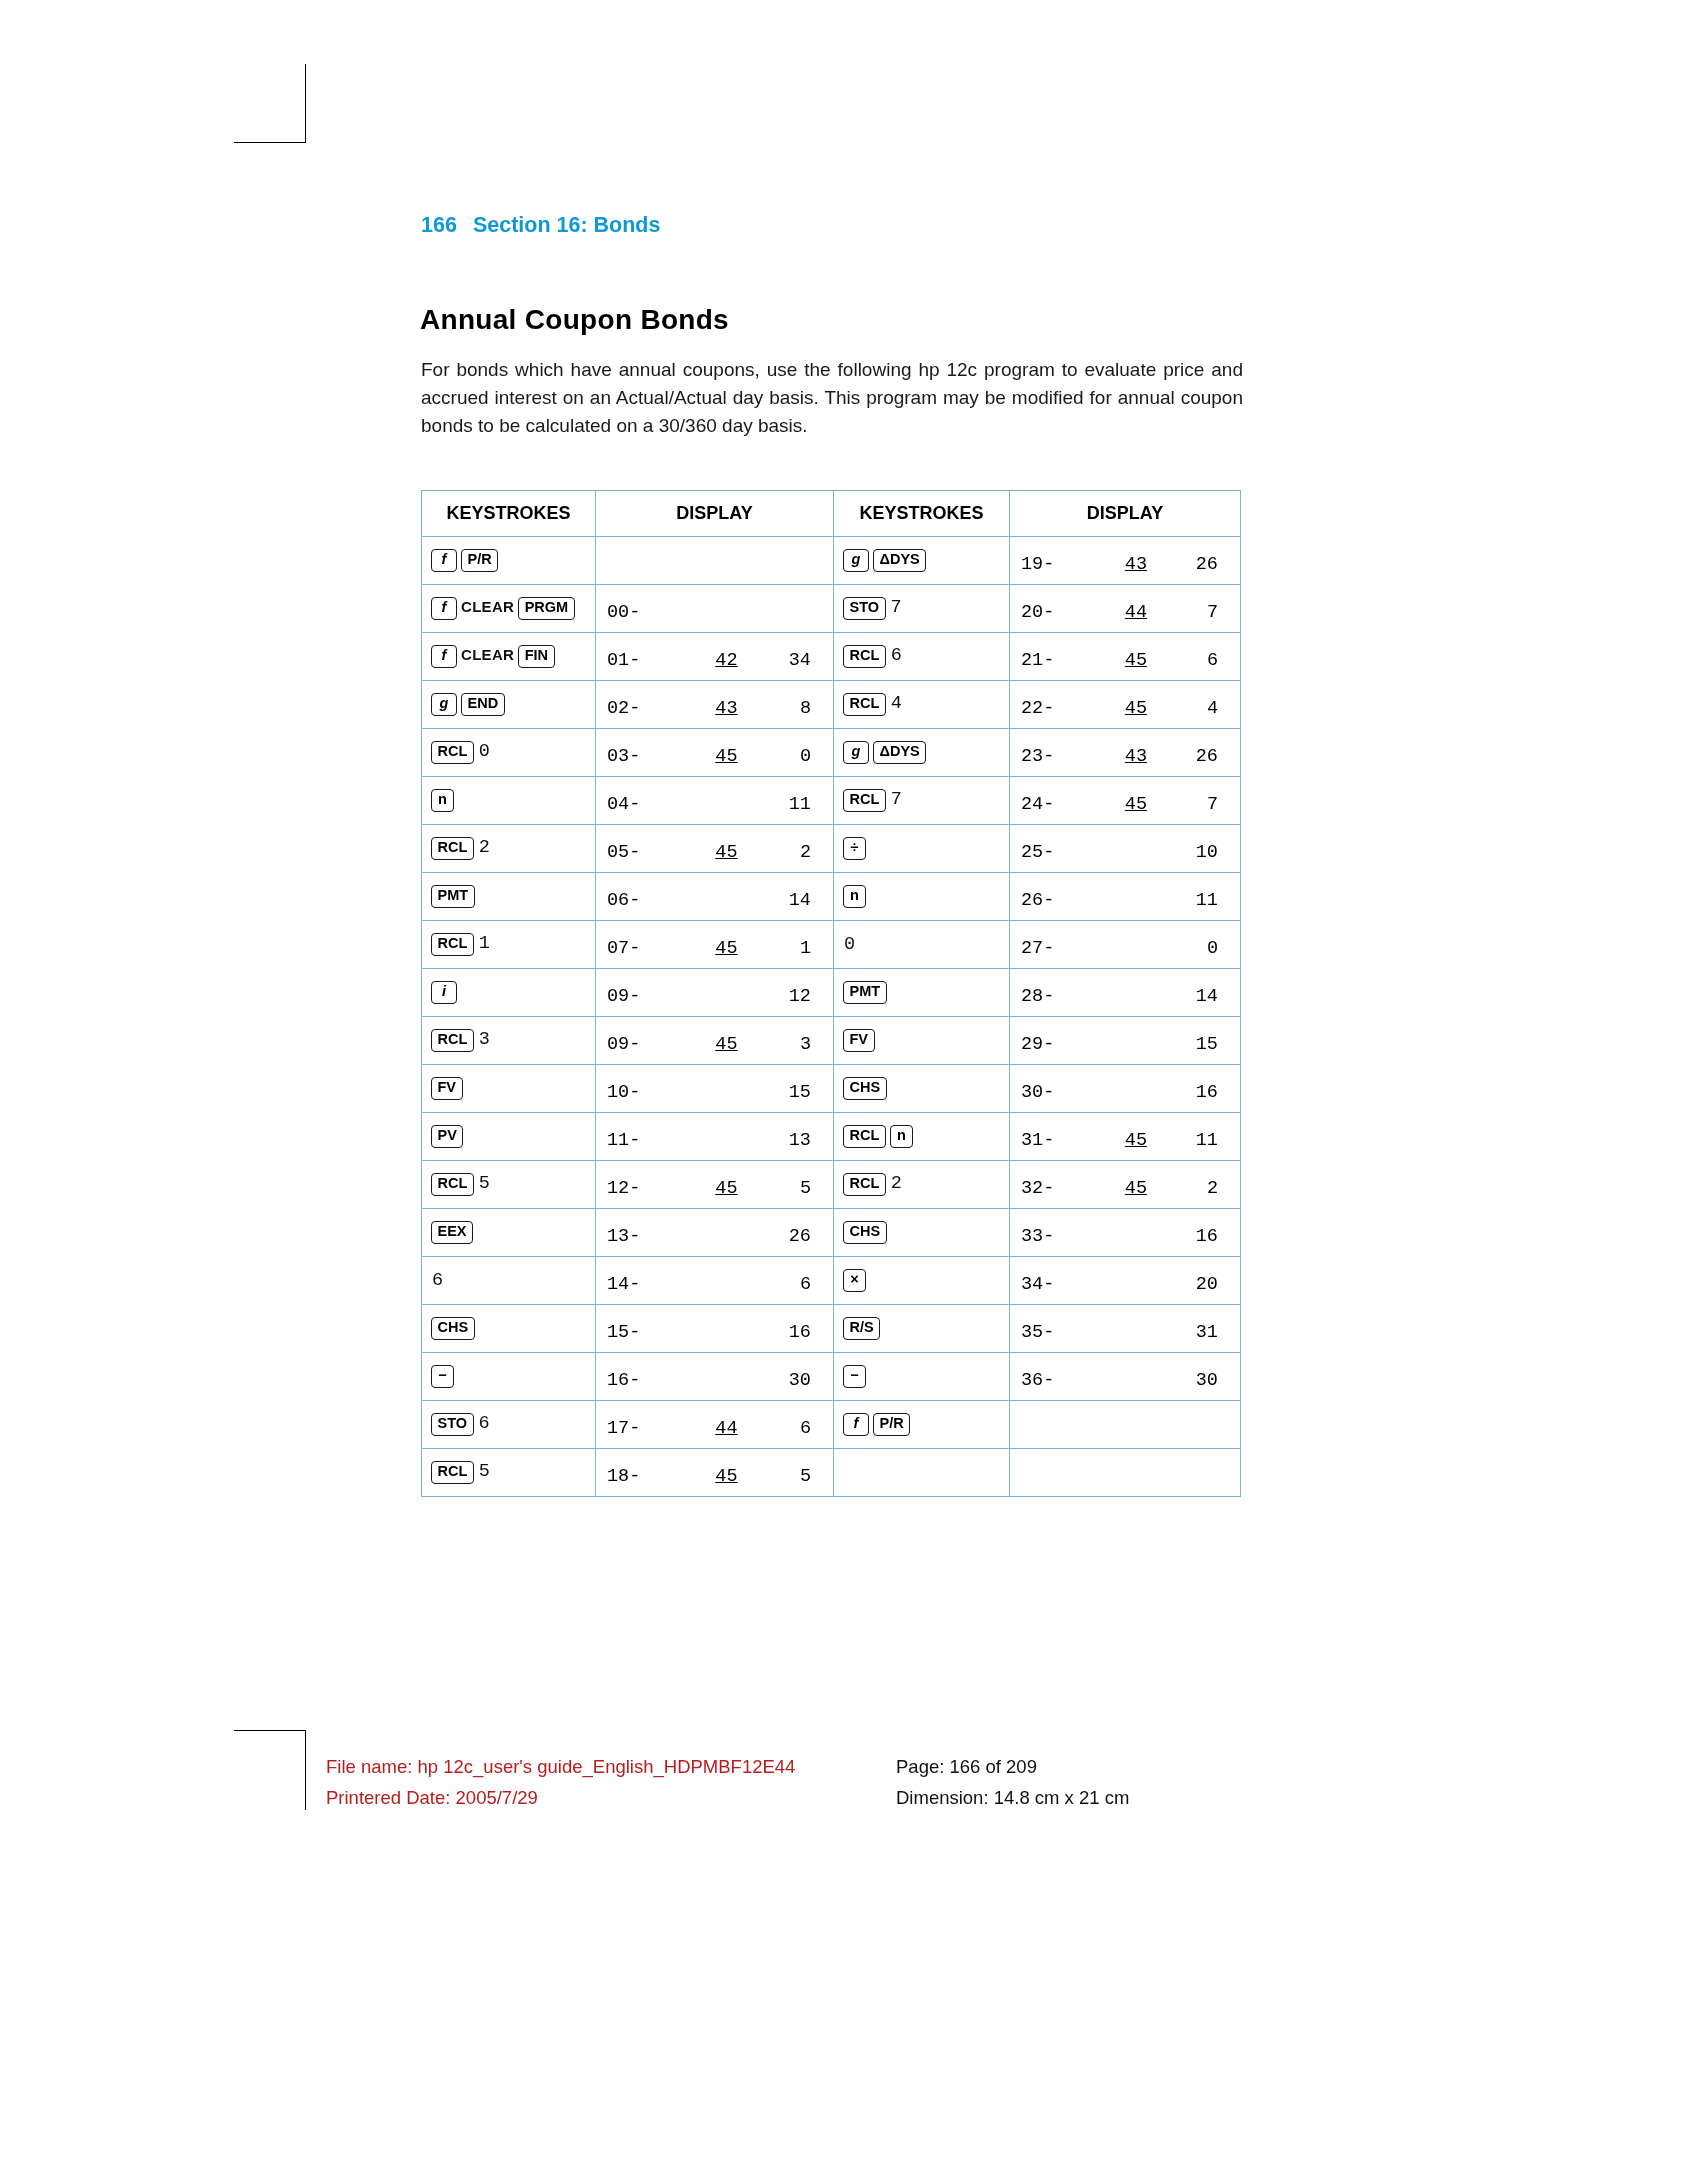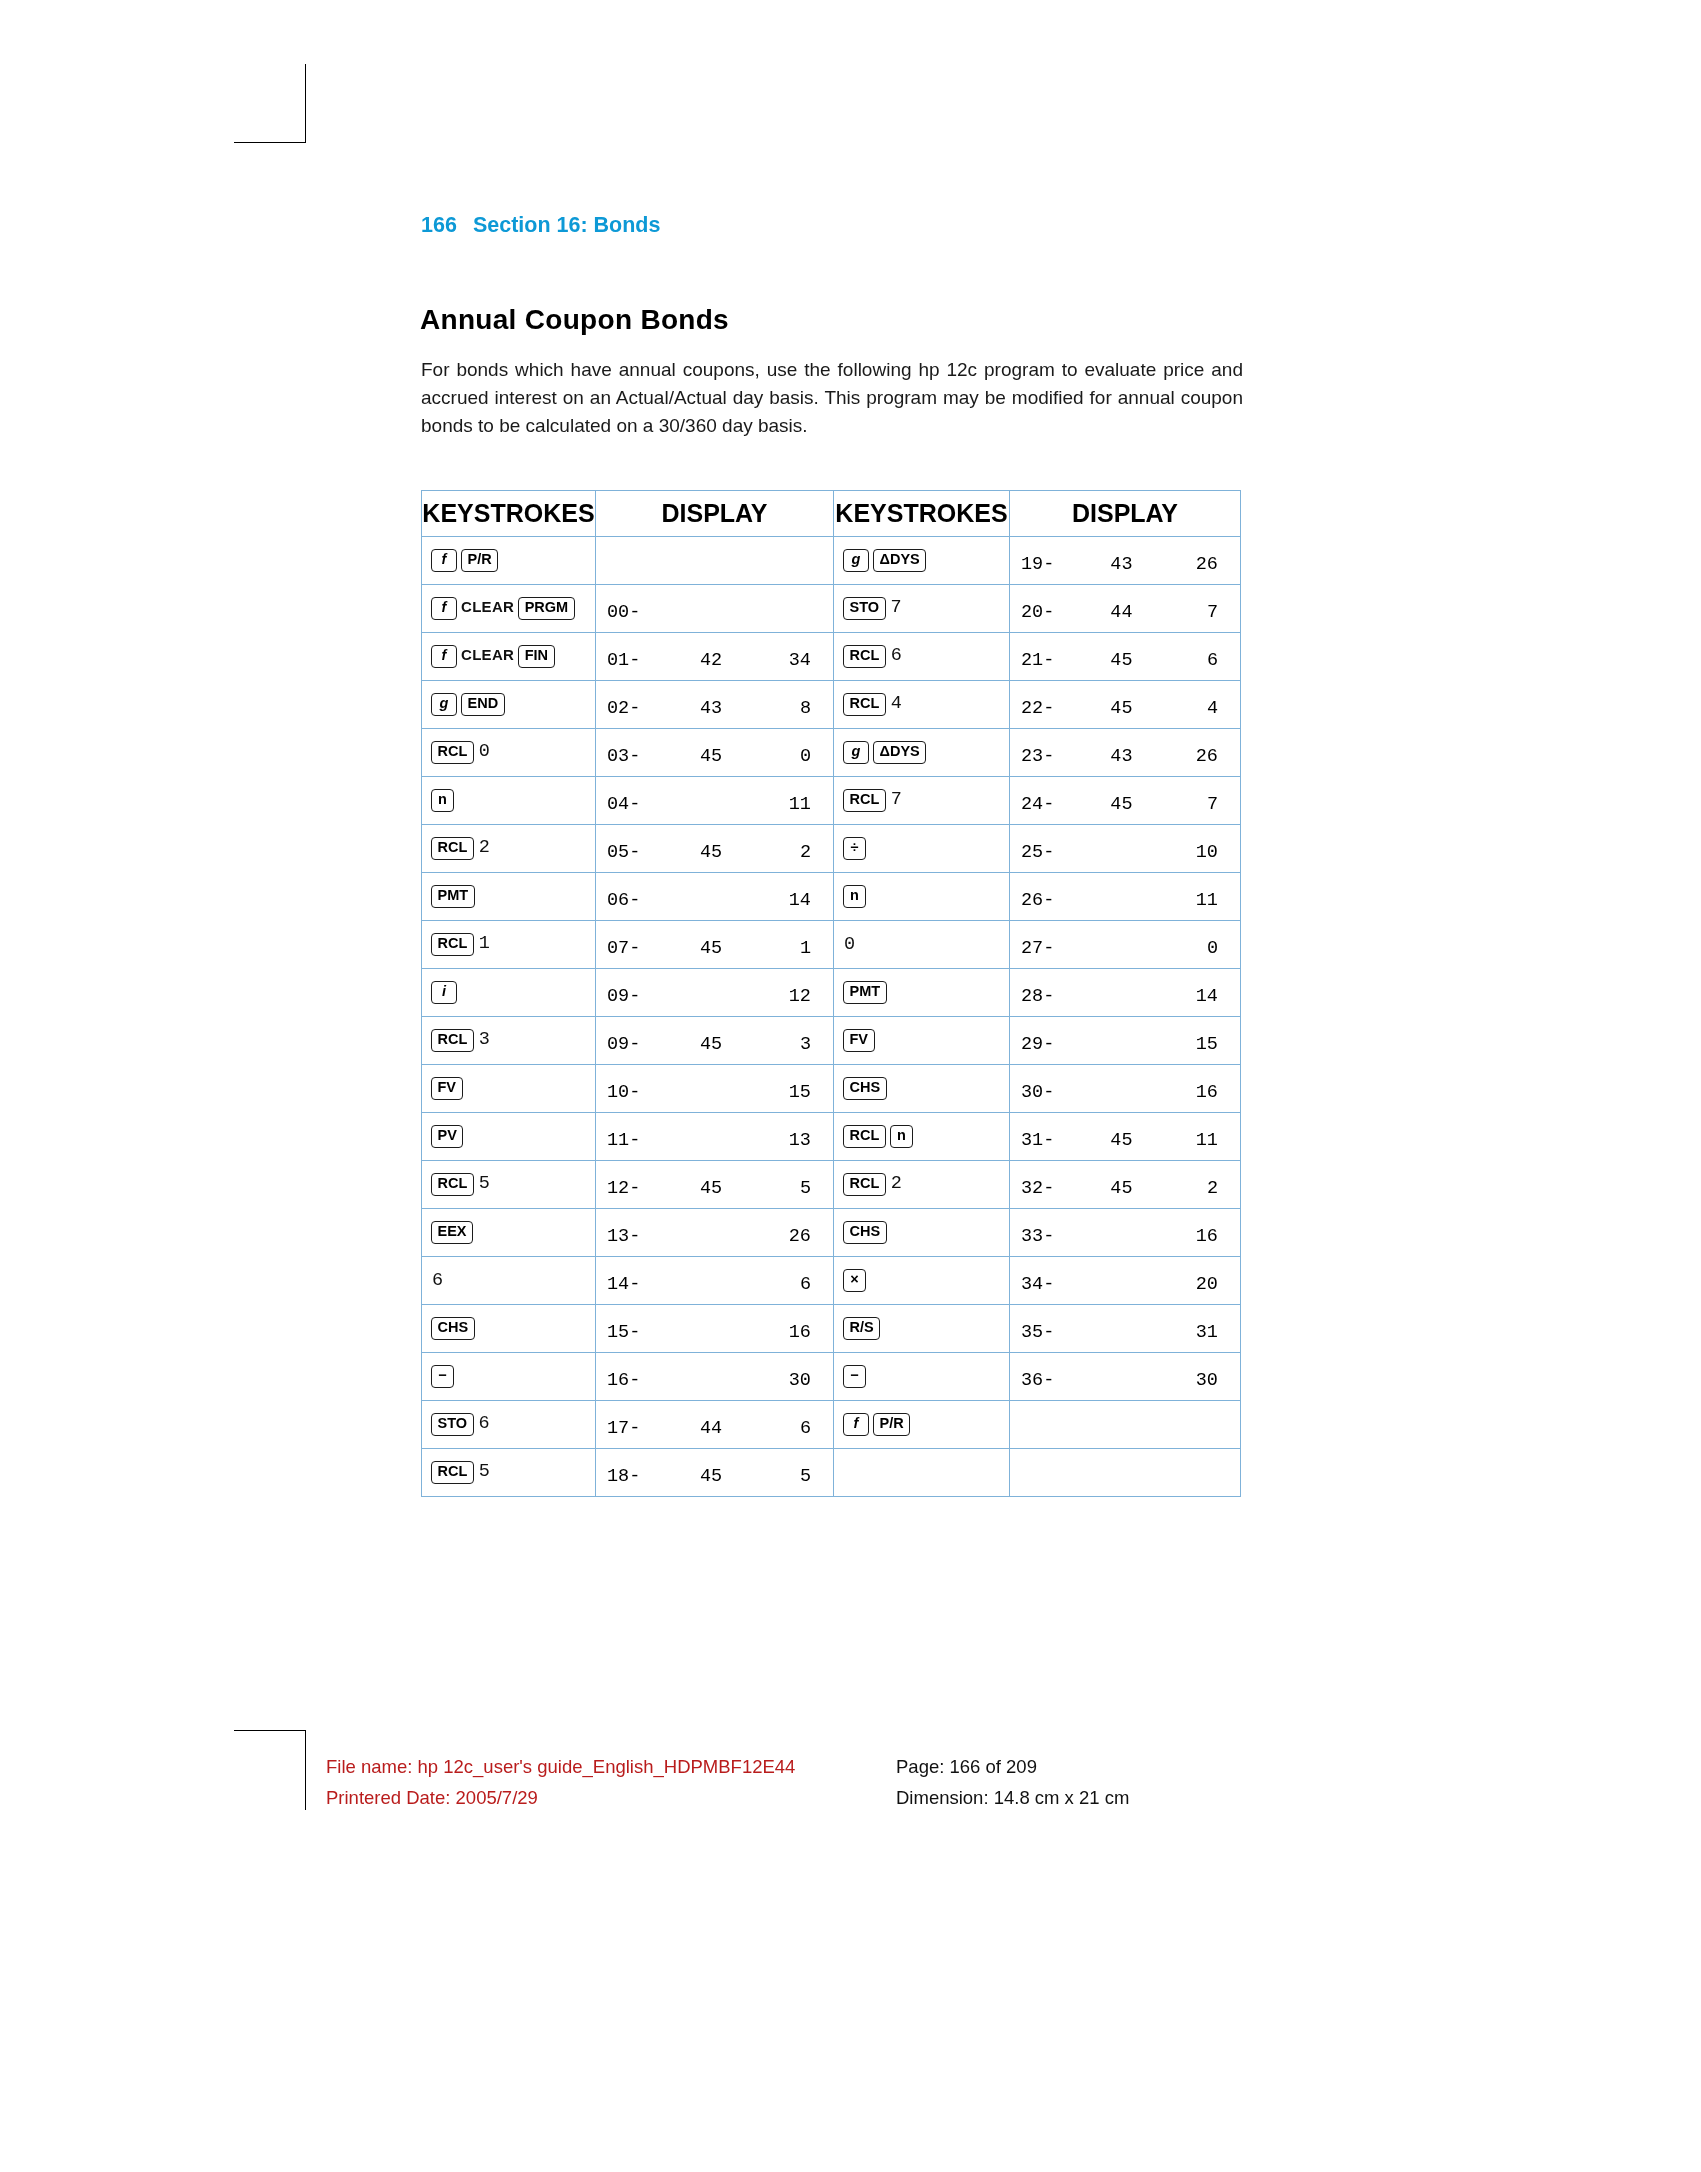--- a/index.html
+++ b/index.html
@@ -20,35 +20,35 @@
   .page-header{position:absolute;left:421px;top:213px;font-weight:700;font-size:21.5px;color:var(--accent);white-space:nowrap;}
   .page-header .num{margin-right:16px;}
 
   .doc-title{position:absolute;left:420px;top:304px;margin:0;font-weight:700;font-size:28px;color:#000;letter-spacing:0.3px;}
 
   .intro{position:absolute;left:421px;top:356px;width:822px;margin:0;font-size:19px;line-height:1.48;text-align:justify;color:#1a1a1a;}
 
   
   .program-table{position:absolute;left:421px;top:490px;width:819px;border-collapse:collapse;table-layout:fixed;border:1.5px solid var(--tborder);}
   .program-table th,.program-table td{border:1px solid var(--tborder);padding:0;vertical-align:middle;}
-  .program-table th{height:45px;font-weight:700;font-size:25px;color:#000;text-align:center;font-family:"Liberation Sans",sans-serif;}
+  .program-table th{height:45px;font-weight:700;font-size:18px;color:#000;text-align:center;font-family:"Liberation Sans",sans-serif;}
   .program-table td{height:47px;}
 
   .keys-cell{padding-left:9px !important;white-space:nowrap;}
   .key{display:inline-block;border:1.5px solid #1c1c1c;border-radius:4px;background:#fff;
        padding:2px 5.5px 2.5px;margin-right:4px;min-width:10px;text-align:center;
        font-family:"Liberation Sans",sans-serif;font-weight:600;font-size:14.5px;line-height:1.1;color:#000;}
   [data-name="key-f"],[data-name="key-g"],[data-name="key-i"]{font-style:italic;padding-left:7px;padding-right:7px;}
   .label-token{font-family:"Liberation Sans",sans-serif;font-weight:600;font-size:15px;margin-right:4px;letter-spacing:0.3px;}
   .plain-token{font-family:"Liberation Mono",monospace;font-size:18.5px;margin-left:1px;}
 
   .disp-cell{font-family:"Liberation Mono",monospace;font-size:18.5px;color:#000;}
   .disp-inner{display:grid;grid-template-columns:38% 26% 36%;align-items:center;padding:0 22px 0 11px;margin-top:8px;}
   .d-step{text-align:left;}
-  .d-a{text-align:center;}
+  .d-a{text-align:right;text-decoration:underline;}
   .d-b{text-align:right;}
 
   .footer-left{position:absolute;left:326px;top:1751px;font-size:18.5px;line-height:1.68;color:#b91c1c;}
   .footer-right{position:absolute;left:896px;top:1751px;font-size:18.5px;line-height:1.68;color:#111;}
 </style>
 </head>
 <body>
 
 <div class="sheet" data-name="manual-page">
 

